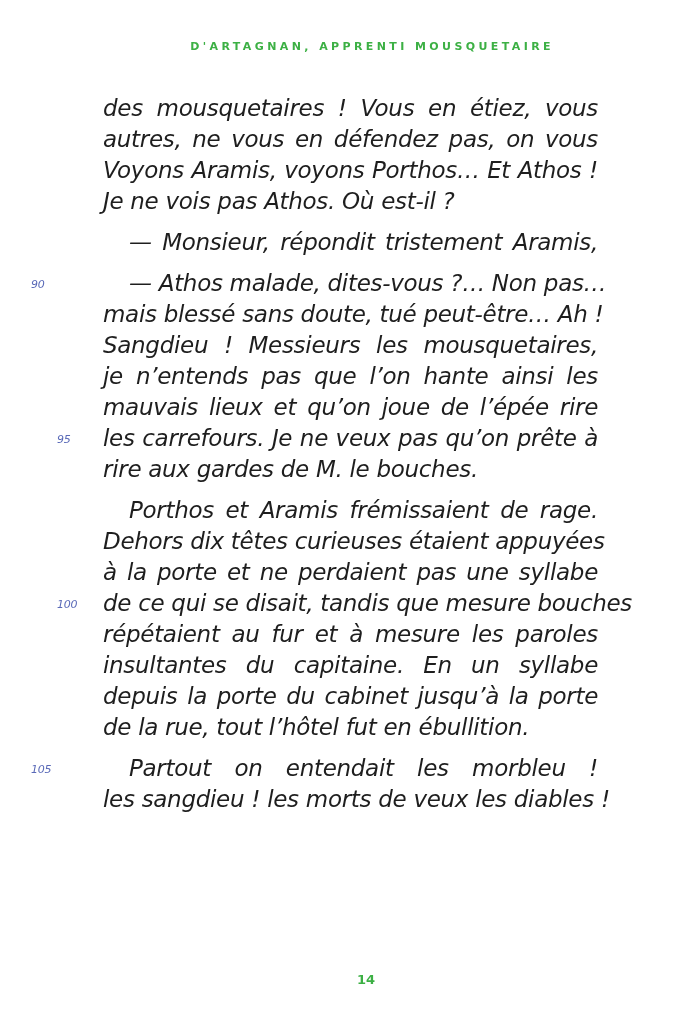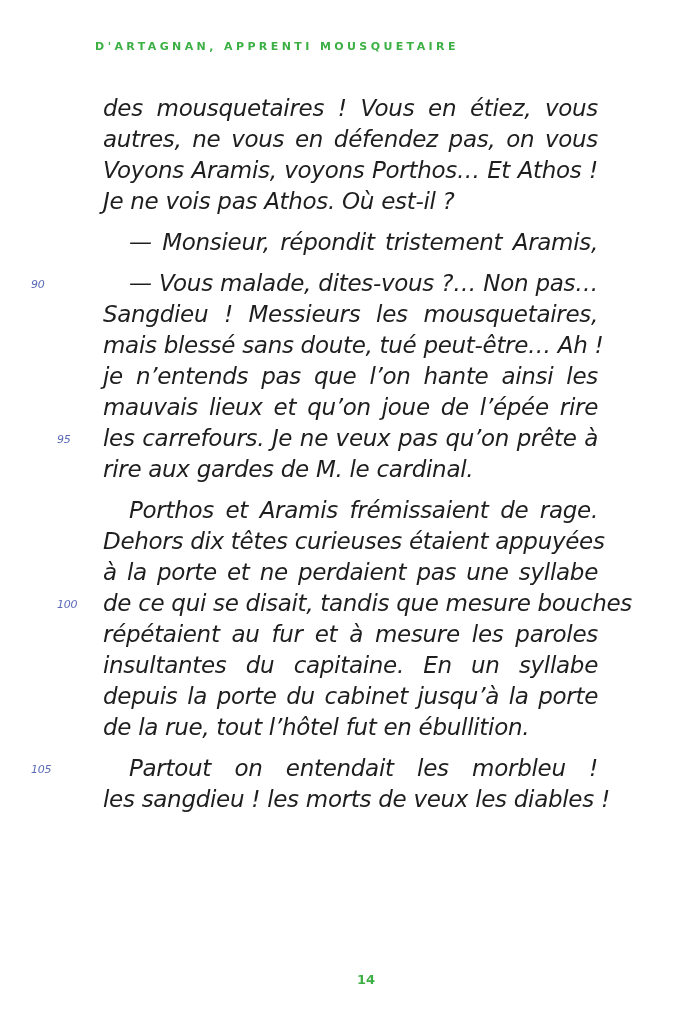--- a/index.html
+++ b/index.html
@@ -13,21 +13,21 @@
       position: relative;
       overflow: hidden;
       font-family: "DejaVu Sans", sans-serif;
       color: #1e1e1e;
     }
     .running-head {
       position: absolute;
       top: 40px;
       left: 0;
       width: 554px;
-      text-align: center;
+      text-align: right;
       font-family: "DejaVu Sans", sans-serif;
       font-weight: bold;
       font-size: 11px;
       letter-spacing: 3.4px;
       color: #3cb044;
     }
     .text-block {
       position: absolute;
       left: 103px;
       top: 93px;
@@ -83,27 +83,27 @@
 
   <div class="line justify"><span>des mousquetaires ! Vous en étiez, vous</span></div>
   <div class="line justify"><span>autres, ne vous en défendez pas, on vous</span></div>
   <div class="line justify"><span>Voyons Aramis, voyons Porthos… Et Athos !</span></div>
   <div class="line"><span>Je ne vois pas Athos. Où est-il ?</span></div>
   <div class="gap"></div>
 
   <div class="line justify indent"><span>— Monsieur, répondit tristement Aramis,</span></div>
   <div class="gap"></div>
 
-  <div class="line justify indent"><span class="line-num" style="left: -72px;">90</span><span>— Vous malade, dites-vous ?… Non pas…</span></div>
+  <div class="line justify indent"><span class="line-num" style="left: -72px;">90</span><span>— Athos malade, dites-vous ?… Non pas…</span></div>
+  <div class="line justify"><span>mais blessé sans doute, tué peut-être… Ah !</span></div>
   <div class="line justify"><span>Sangdieu ! Messieurs les mousquetaires,</span></div>
-  <div class="line justify"><span>mais blessé sans doute, tué peut-être… Ah !</span></div>
   <div class="line justify"><span>je n’entends pas que l’on hante ainsi les</span></div>
   <div class="line justify"><span>mauvais lieux et qu’on joue de l’épée rire</span></div>
   <div class="line justify"><span class="line-num">95</span><span>les carrefours. Je ne veux pas qu’on prête à</span></div>
-  <div class="line"><span>rire aux gardes de M. le cardinal.</span></div>
+  <div class="line"><span>rire aux gardes de M. le bouches.</span></div>
   <div class="gap"></div>
 
   <div class="line justify indent"><span>Porthos et Aramis frémissaient de rage.</span></div>
   <div class="line justify"><span>Dehors dix têtes curieuses étaient appuyées</span></div>
   <div class="line justify"><span>à la porte et ne perdaient pas une syllabe</span></div>
   <div class="line justify"><span class="line-num">100</span><span>de ce qui se disait, tandis que mesure bouches</span></div>
   <div class="line justify"><span>répétaient au fur et à mesure les paroles</span></div>
   <div class="line justify"><span>insultantes du capitaine. En un syllabe</span></div>
   <div class="line justify"><span>depuis la porte du cabinet jusqu’à la porte</span></div>
   <div class="line"><span>de la rue, tout l’hôtel fut en ébullition.</span></div>

